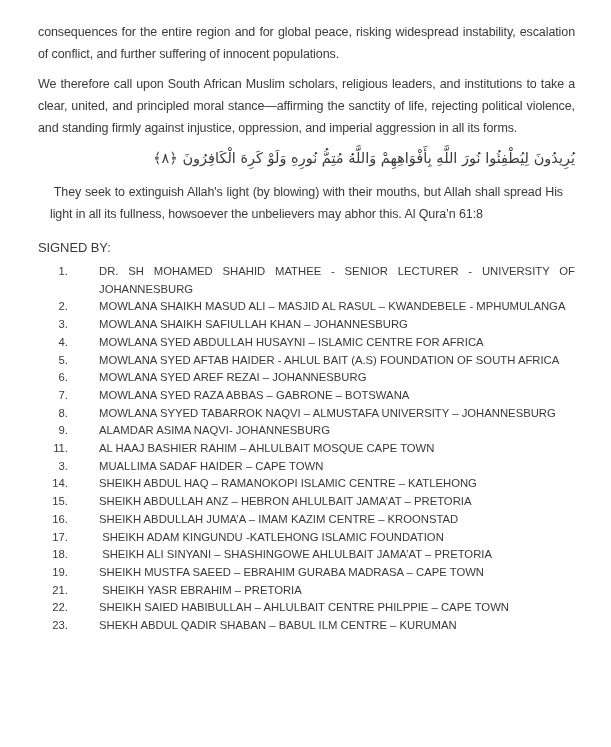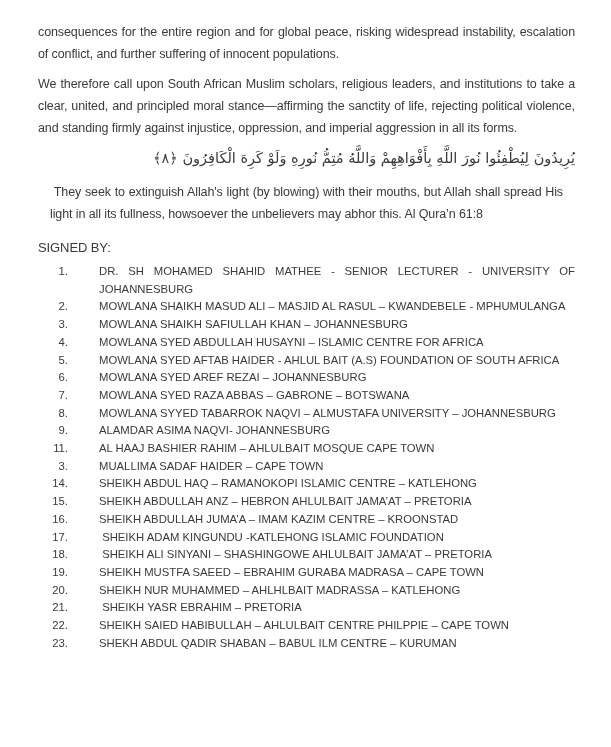--- a/index.html
+++ b/index.html
@@ -146,24 +146,20 @@
       </li>
       <li>
         <span class="num">18.</span>
         <span class="txt"> SHEIKH ALI SINYANI – SHASHINGOWE AHLULBAIT JAMA’AT – PRETORIA</span>
       </li>
       <li>
         <span class="num">19.</span>
         <span class="txt">SHEIKH MUSTFA SAEED – EBRAHIM GURABA MADRASA – CAPE TOWN</span>
       </li>
       <li>
-        <span class="num">20.</span>
-        <span class="txt">SHEIKH NUR MUHAMMED – AHLHLBAIT MADRASSA – KATLEHONG</span>
-      </li>
-      <li>
         <span class="num">21.</span>
         <span class="txt"> SHEIKH YASR EBRAHIM – PRETORIA</span>
       </li>
       <li>
         <span class="num">22.</span>
         <span class="txt">SHEIKH SAIED HABIBULLAH – AHLULBAIT CENTRE PHILPPIE – CAPE TOWN</span>
       </li>
       <li>
         <span class="num">23.</span>
         <span class="txt">SHEKH ABDUL QADIR SHABAN – BABUL ILM CENTRE – KURUMAN</span>

